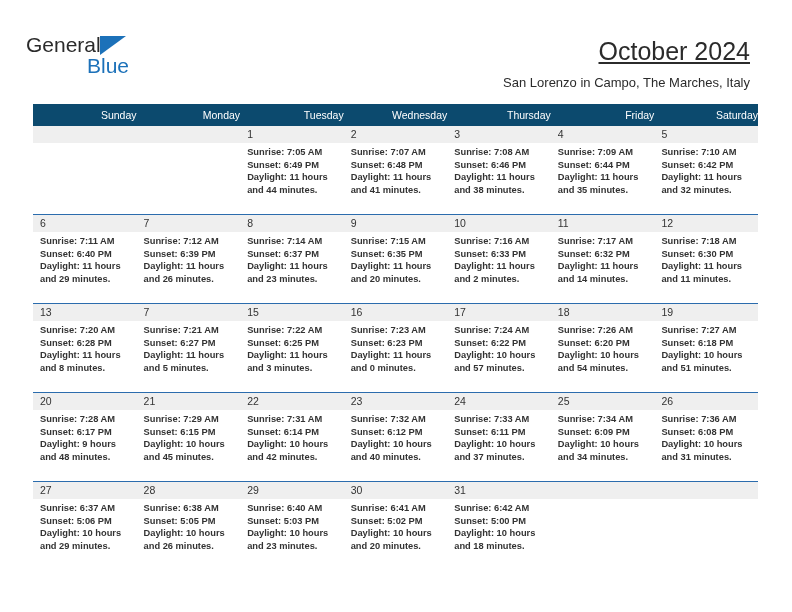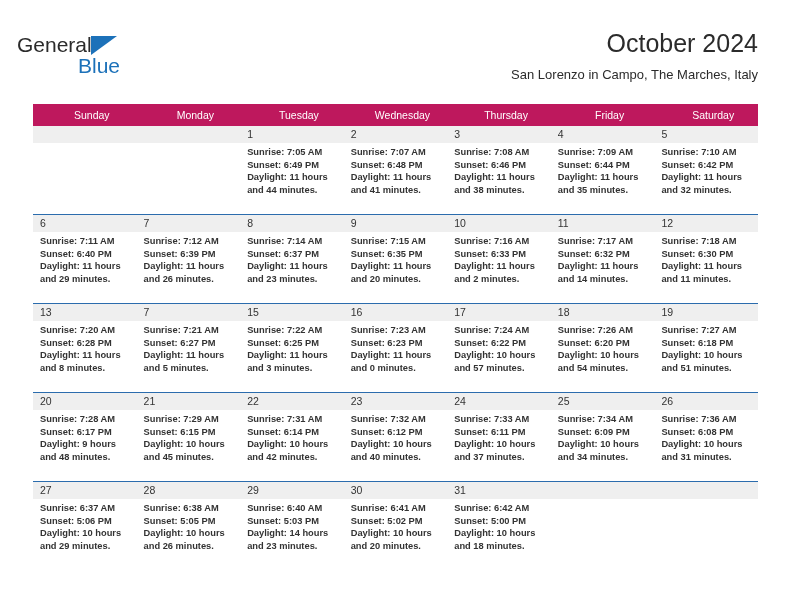--- a/index.html
+++ b/index.html
@@ -19,21 +19,21 @@
   .page {
     position: relative;
     width: 792px;
     height: 612px;
     box-sizing: border-box;
   }
 
   
   .header {
     position: absolute;
-    left: 17px;
+    left: 26px;
     top: 28px;
     right: 34px;
     height: 70px;
   }
 
   .brand {
     position: absolute;
     left: 0;
     top: 6px;
     width: 200px;
@@ -70,48 +70,49 @@
     position: absolute;
     right: 0;
     top: 0;
     text-align: right;
   }
   .cal-title {
     font-size: 25px;
     line-height: 30px;
     color: #2b2b2b;
     font-weight: normal;
-    margin: 0;
+    margin: 8px;
     white-space: nowrap;
+    text-decoration: underline;
   }
   .cal-subtitle {
     font-size: 13px;
     line-height: 18px;
     color: #2b2b2b;
-    margin: 8px 0 0 0;
+    margin: 8px 8px 0 0;
     white-space: nowrap;
   }
 
   
   .calendar {
     position: absolute;
     left: 33px;
     top: 104px;
     width: 725px;
     border-collapse: collapse;
     table-layout: fixed;
   }
   .calendar col { width: 103.57px; }
 
   .dow-row th {
-    background: #be185d;
+    background: #0c4a6e;
     color: #ffffff;
     font-size: 10.5px;
     font-weight: normal;
-    text-align: center;
+    text-align: right;
     padding: 5px 0 5px 14px;
     height: 11px;
     border: 0;
   }
 
   .week-row > td {
     vertical-align: top;
     padding: 0;
     border-top: 1.6px solid #2b6cad;
     border-left: 0;
@@ -494,21 +495,21 @@
                 <div class="wrap">Daylight: 10 hours and 26 minutes.</div>
               </div>
             </div>
           </td>
           <td>
             <div class="cell">
               <div class="daynum">29</div>
               <div class="details">
                 <div>Sunrise: 6:40 AM</div>
                 <div>Sunset: 5:03 PM</div>
-                <div class="wrap">Daylight: 14 hours and 23 minutes.</div>
+                <div class="wrap">Daylight: 10 hours and 23 minutes.</div>
               </div>
             </div>
           </td>
           <td>
             <div class="cell">
               <div class="daynum">30</div>
               <div class="details">
                 <div>Sunrise: 6:41 AM</div>
                 <div>Sunset: 5:02 PM</div>
                 <div class="wrap">Daylight: 10 hours and 20 minutes.</div>

